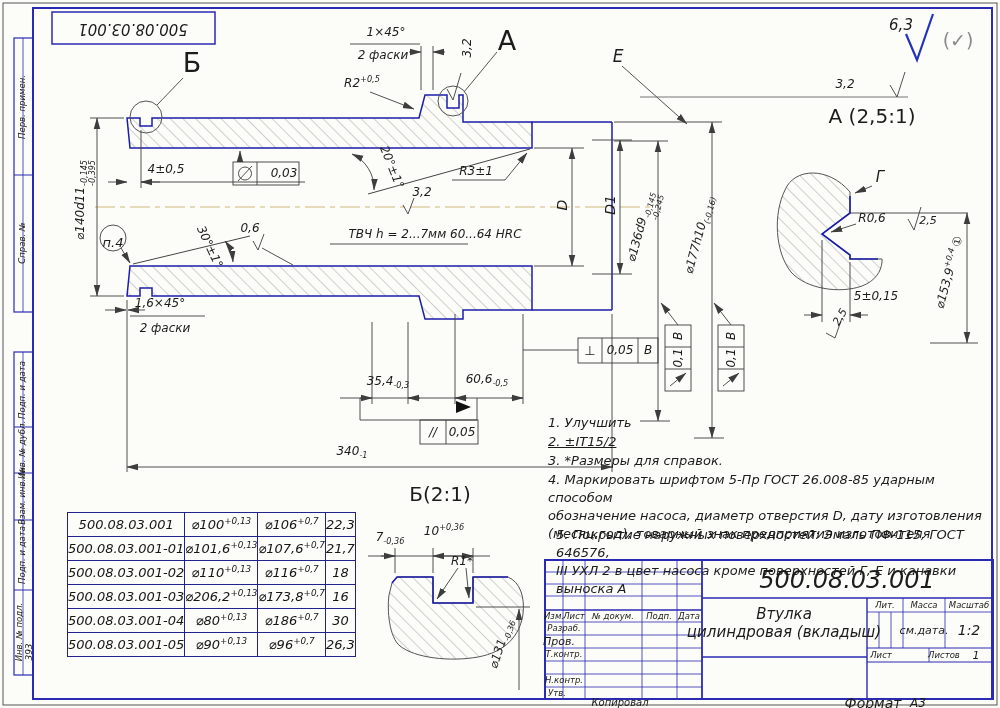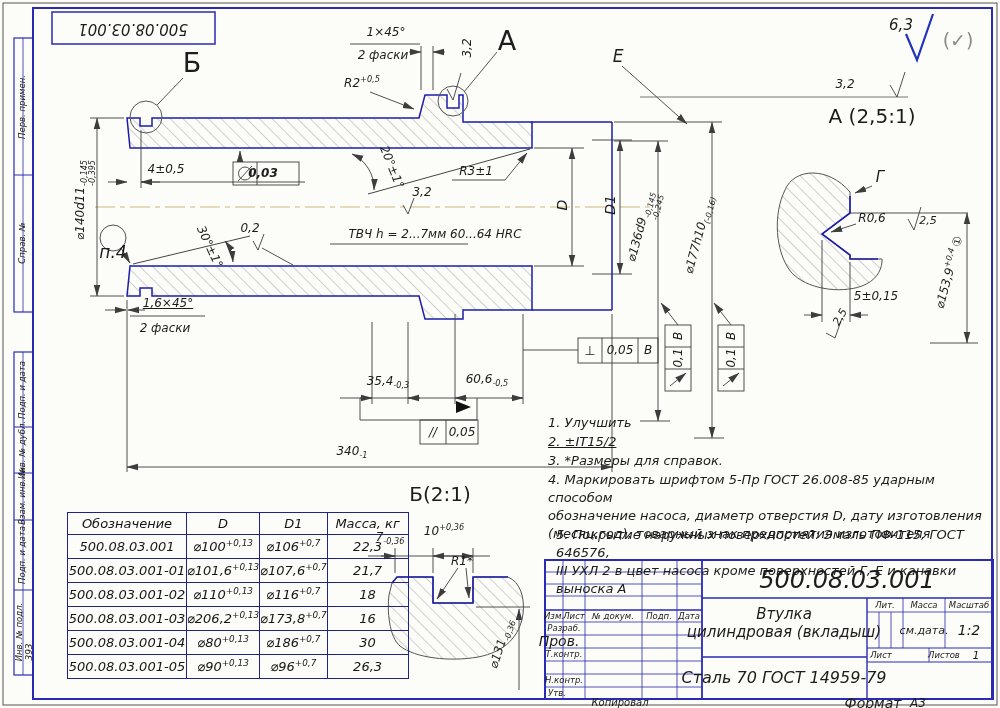--- a/index.html
+++ b/index.html
@@ -251,29 +251,29 @@
 
 <span class="lbl" style="left:192px;top:62px;font-size:27px;font-style:normal;">Б</span>
 <span class="lbl" style="left:507px;top:40px;font-size:27px;font-style:normal;">А</span>
 <span class="lbl" style="left:618px;top:56px;font-size:17px;">Е</span>
 <span class="lbl" style="left:386px;top:32px;">1×45°</span>
 <span class="lbl" style="left:383px;top:55px;">2 фаски</span>
 <span class="lbl" style="left:362px;top:82px;"><span>R2</span><span class="sup">+0,5</span></span>
 <span class="lbl" style="left:467px;top:48px;transform:translate(-50%,-50%) rotate(-90deg);">3,2</span>
 <span class="lbl" style="left:845px;top:84px;">3,2</span>
 <span class="lbl" style="left:166px;top:169px;">4±0,5</span>
-<span class="lbl" style="left:263px;top:173px;font-weight:bold;">0,03</span>
+<span class="lbl" style="left:284px;top:173px;">0,03</span>
 <span class="lbl" style="left:210px;top:247px;transform:translate(-50%,-50%) rotate(65deg);">30°±1°</span>
-<span class="lbl" style="left:250px;top:228px;">0,2</span>
+<span class="lbl" style="left:250px;top:228px;">0,6</span>
 <span class="lbl" style="left:399px;top:234px;font-size:12px;margin-left:36px;">ТВЧ h = 2...7мм 60...64 HRC</span>
 <span class="lbl" style="left:392px;top:167px;transform:translate(-50%,-50%) rotate(68deg);">20°±1°</span>
 <span class="lbl" style="left:476px;top:171px;">R3±1</span>
 <span class="lbl" style="left:422px;top:192px;">3,2</span>
-<span class="lbl" style="left:113px;top:252px;font-size:17px;">п.4</span>
-<span class="lbl" style="left:168px;top:303px;text-decoration:underline;">1,6×45°</span>
+<span class="lbl" style="left:113px;top:242px;font-size:13px;">п.4</span>
+<span class="lbl" style="left:160px;top:303px;">1,6×45°</span>
 <span class="lbl" style="left:165px;top:328px;">2 фаски</span>
 <span class="lbl" style="left:86px;top:200px;transform:translate(-50%,-50%) rotate(-90deg);"><span>⌀140d11</span><span class="tolstack">
         <span>-0,145</span>
         <span>-0,395</span>
       </span></span>
 <span class="lbl" style="left:562px;top:205px;font-size:14px;transform:translate(-50%,-50%) rotate(-90deg);">D</span>
 <span class="lbl" style="left:610px;top:205px;font-size:14px;transform:translate(-50%,-50%) rotate(-90deg);">D1</span>
 <span class="lbl" style="left:646px;top:228px;transform:translate(-50%,-50%) rotate(-75deg);"><span>⌀136d9</span><span class="tolstack">
         <span>-0,145</span>
         <span>-0,245</span>
@@ -310,26 +310,20 @@
 <div class="note" style="left:548px;top:433px;text-decoration:underline;">2. ±IT15/2</div>
 <div class="note" style="left:548px;top:452px;">3. *Размеры для справок.</div>
 <div class="note" style="left:548px;top:471px;">4. Маркировать шрифтом 5-Пр ГОСТ 26.008-85 ударным способом
 обозначение насоса, диаметр отверстия D, дату изготовления
 (месяц,год), товарный знак предприятия изготовителя</div>
 <div class="note" style="left:548px;top:526px;margin-left:8px;">5. Покрытие наружных поверхностей: Эмаль ПФ-115, ГОСТ 646576,
 III УХЛ 2 в цвет насоса кроме поверхностей Г, Е и канавки выноска А</div>
 
 <table class="vars">
   <tbody>
-        <tr>
-    <th class="c-name">Обозначение</th>
-    <th class="c-d">D</th>
-    <th class="c-d1">D1</th>
-    <th class="c-m">Масса, кг</th>
-  </tr>
   <tr>
     <td>500.08.03.001</td>
     <td><span>⌀100</span><span class="sup">+0,13</span></td>
     <td><span>⌀106</span><span class="sup">+0,7</span></td>
     <td>22,3</td>
   </tr>
   <tr>
     <td>500.08.03.001-01</td>
     <td><span>⌀101,6</span><span class="sup">+0,13</span></td>
     <td><span>⌀107,6</span><span class="sup">+0,7</span></td>
@@ -358,28 +352,27 @@
     <td><span>⌀90</span><span class="sup">+0,13</span></td>
     <td><span>⌀96</span><span class="sup">+0,7</span></td>
     <td>26,3</td>
   </tr>
 </tbody>
     </table>
 
 <span class="lbl" style="left:847px;top:580px;font-size:24px;">500.08.03.001</span>
 <span class="lbl" style="left:784px;top:614px;font-size:15px;">Втулка</span>
 <span class="lbl" style="left:784px;top:632px;font-size:15px;">цилиндровая (вкладыш)</span>
-<span class="lbl" style="left:784px;top:678px;font-size:16px;">Сталь 70 ГОСТ 14959-79</span>
 <span class="lbl" style="left:554px;top:616px;font-size:8.5px;">Изм.</span>
 <span class="lbl" style="left:574px;top:616px;font-size:8.5px;">Лист</span>
 <span class="lbl" style="left:613px;top:616px;font-size:8.5px;">№ докум.</span>
 <span class="lbl" style="left:659px;top:616px;font-size:8.5px;">Подп.</span>
 <span class="lbl" style="left:689px;top:616px;font-size:8.5px;">Дата</span>
 <span class="lbl" style="left:564px;top:628px;font-size:8.5px;text-align:center;">Разраб.</span>
-<span class="lbl" style="left:559px;top:641px;font-size:14px;">Пров.</span>
+<span class="lbl" style="left:559px;top:641px;font-size:11px;">Пров.</span>
 <span class="lbl" style="left:564px;top:654px;font-size:8.5px;">Т.контр.</span>
 <span class="lbl" style="left:564px;top:680px;font-size:8.5px;">Н.контр.</span>
 <span class="lbl" style="left:557px;top:693px;font-size:8.5px;">Утв.</span>
 <span class="lbl" style="left:885px;top:605px;font-size:8.5px;">Лит.</span>
 <span class="lbl" style="left:924px;top:605px;font-size:8.5px;">Масса</span>
 <span class="lbl" style="left:969px;top:605px;font-size:8.5px;">Масштаб</span>
 <span class="lbl" style="left:924px;top:630px;font-size:11px;">см.дата.</span>
 <span class="lbl" style="left:969px;top:630px;font-size:14px;">1:2</span>
 <span class="lbl" style="left:881px;top:655px;font-size:8.5px;">Лист</span>
 <span class="lbl" style="left:944px;top:655px;font-size:8.5px;">Листов</span>

